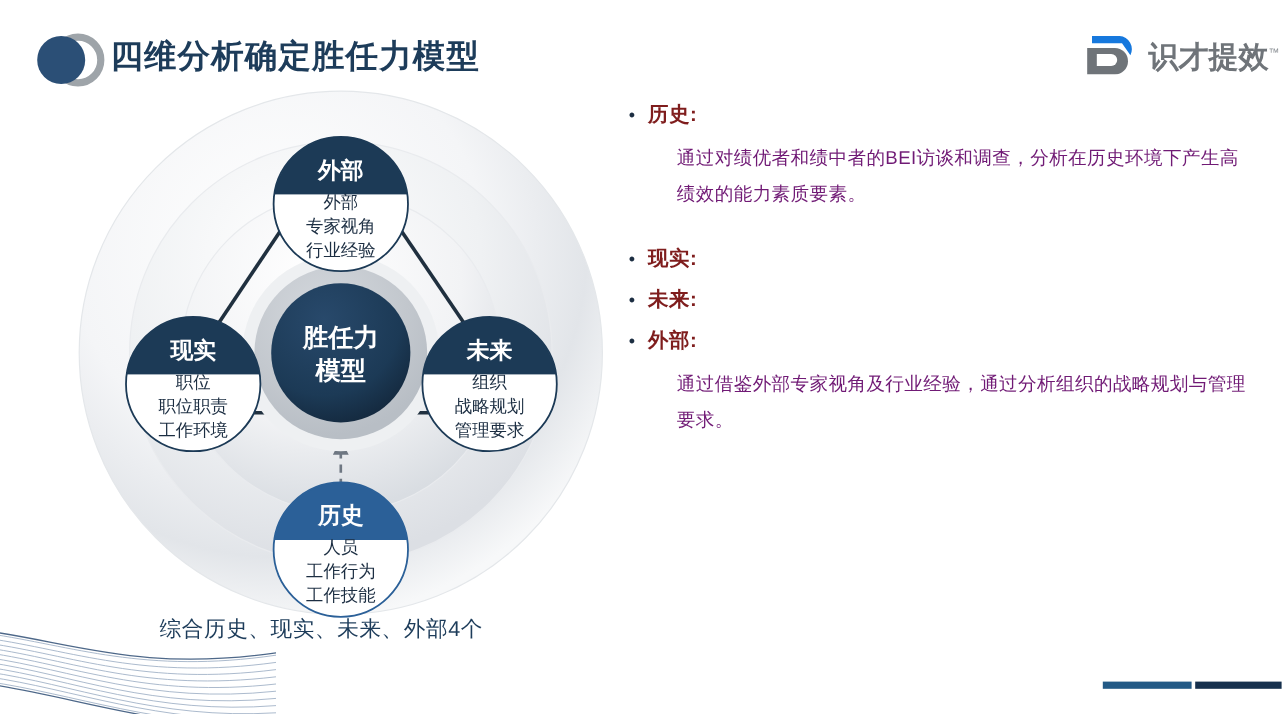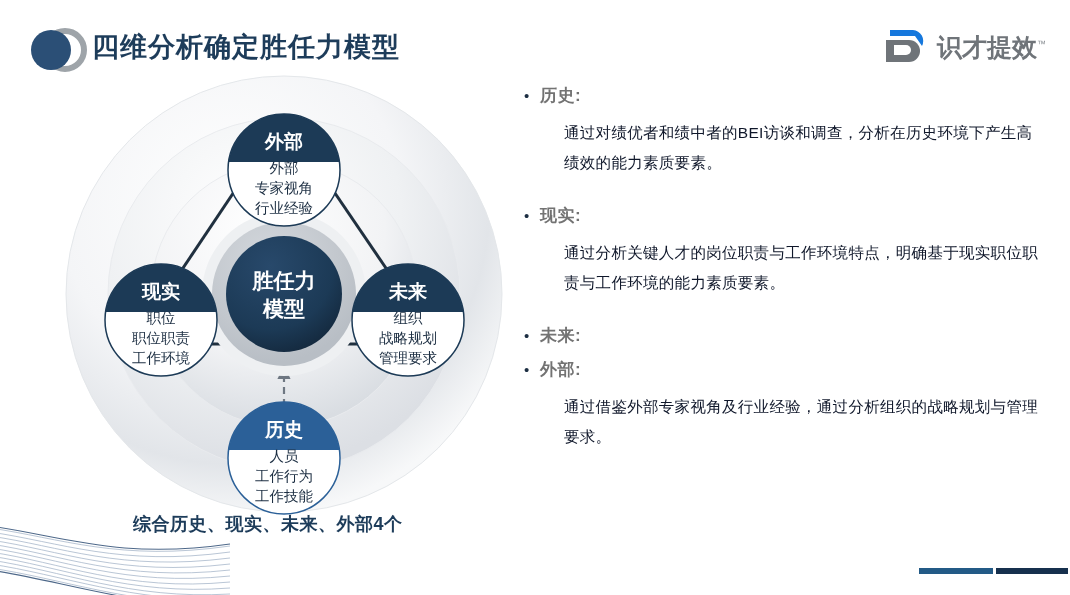--- a/index.html
+++ b/index.html
@@ -34,21 +34,21 @@
     position: absolute;
     left: 92px; top: 29px;
     font-size: 27px;
     font-weight: bold;
     letter-spacing: 1px;
     color: #1d3c5a;
     white-space: nowrap;
   }
   #corp-logo {
     position: absolute;
-    right: 24px; top: 26px;
+    right: 4px; top: 26px;
     height: 42px;
     display: flex;
     align-items: center;
     gap: 13px;
   }
   #corp-logo-text {
     font-size: 25px;
     font-weight: bold;
     color: #6f7479;
     letter-spacing: 0px;
@@ -76,21 +76,21 @@
   .node-line {
     fill: #1c2e42;
   }
 
   #caption {
     position: absolute;
     left: 133px;
     top: 508px;
     width: 360px;
     font-size: 18px;
-    font-weight: bold;
+    font-weight: normal;
     color: #1d3c5a;
     line-height: 32px;
     letter-spacing: 0.5px;
   }
 
   
   #swoosh {
     position: absolute;
     left: 0; bottom: 0;
     width: 230px; height: 95px;
@@ -112,29 +112,29 @@
   .bullet-dot {
     width: 16px;
     color: #1c2e42;
     font-size: 15px;
     line-height: 1;
     flex: none;
   }
   .blk-title {
     font-size: 17px;
     font-weight: bold;
-    color: #737373;
+    color: #7f1d1d;
     letter-spacing: 0.5px;
   }
   .blk-body {
     margin-left: 40px;
     margin-bottom: 26px;
     font-size: 15.5px;
     line-height: 30px;
-    color: #0f172a;
+    color: #701a75;
     letter-spacing: 0.3px;
   }
 
   
   #bar-light {
     position: absolute;
     left: 919px; top: 568px;
     width: 74px; height: 6px;
   }
   #bar-dark {
@@ -322,21 +322,20 @@
         <span class="blk-title">历史:</span>
       </div>
       <div class="blk-body">通过对绩优者和绩中者的BEI访谈和调查，分析在历史环境下产生高绩效的能力素质要素。</div>
     </div>
 
     <div class="blk">
       <div class="blk-head">
         <span class="bullet-dot">•</span>
         <span class="blk-title">现实:</span>
       </div>
-      <div class="blk-body">通过分析关键人才的岗位职责与工作环境特点，明确基于现实职位职责与工作环境的能力素质要素。</div>
     </div>
 
     <div class="blk">
       <div class="blk-head">
         <span class="bullet-dot">•</span>
         <span class="blk-title">未来:</span>
       </div>
     </div>
 
     <div class="blk">

